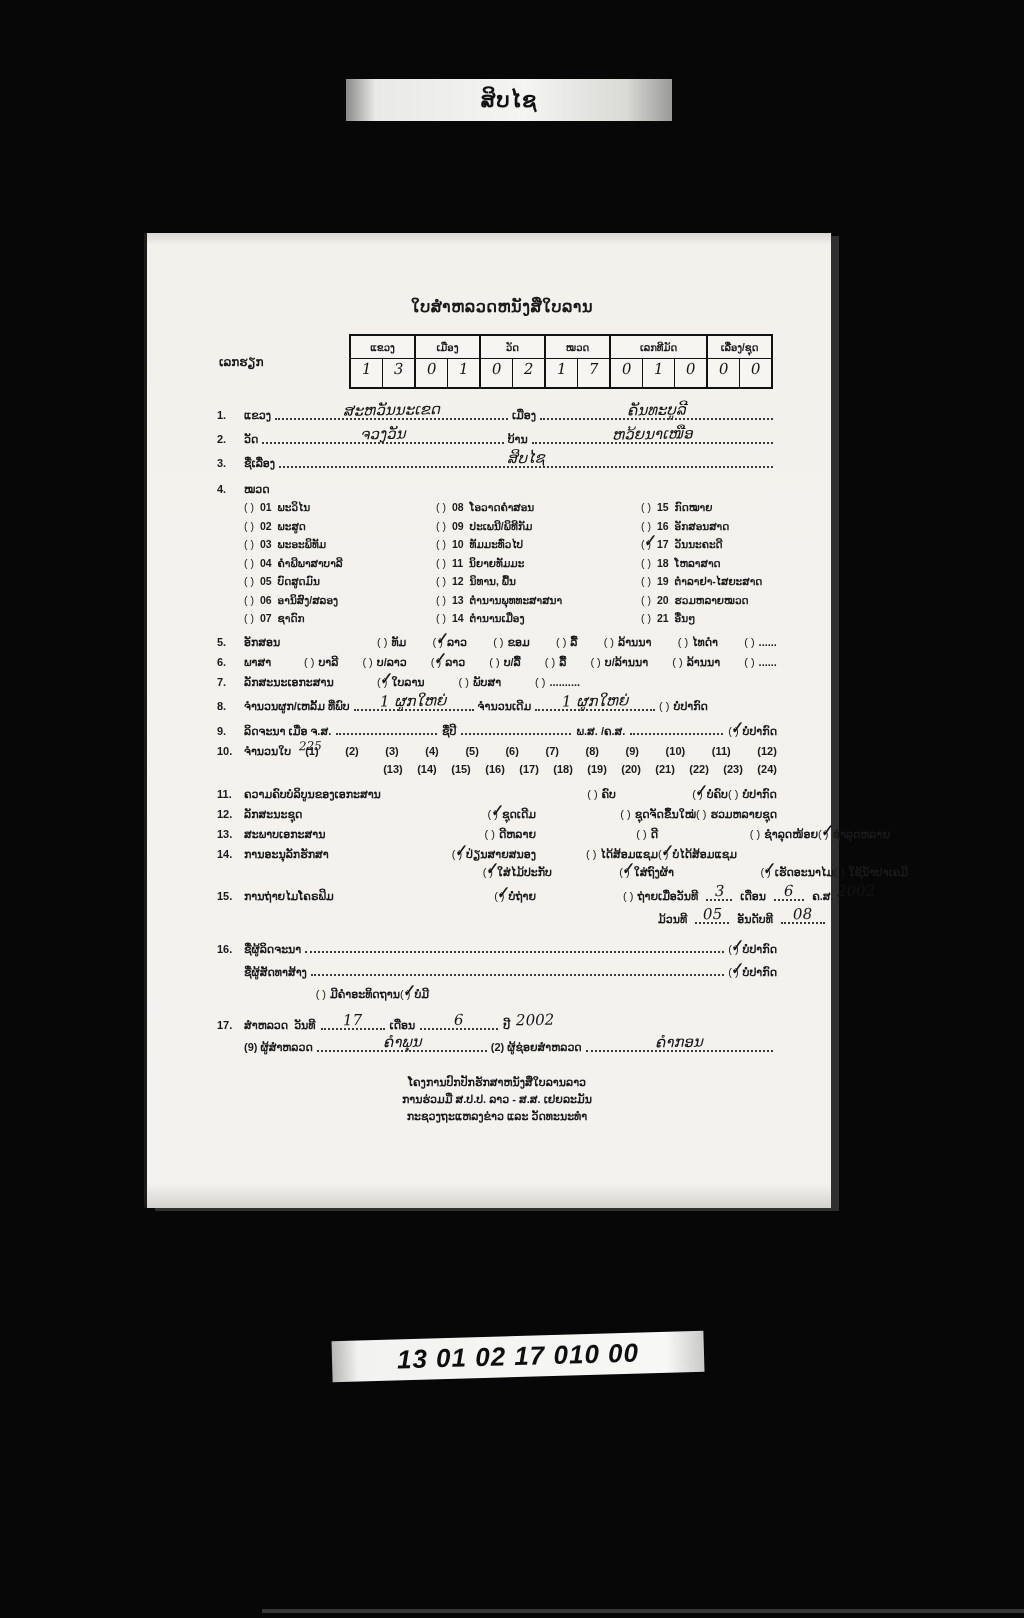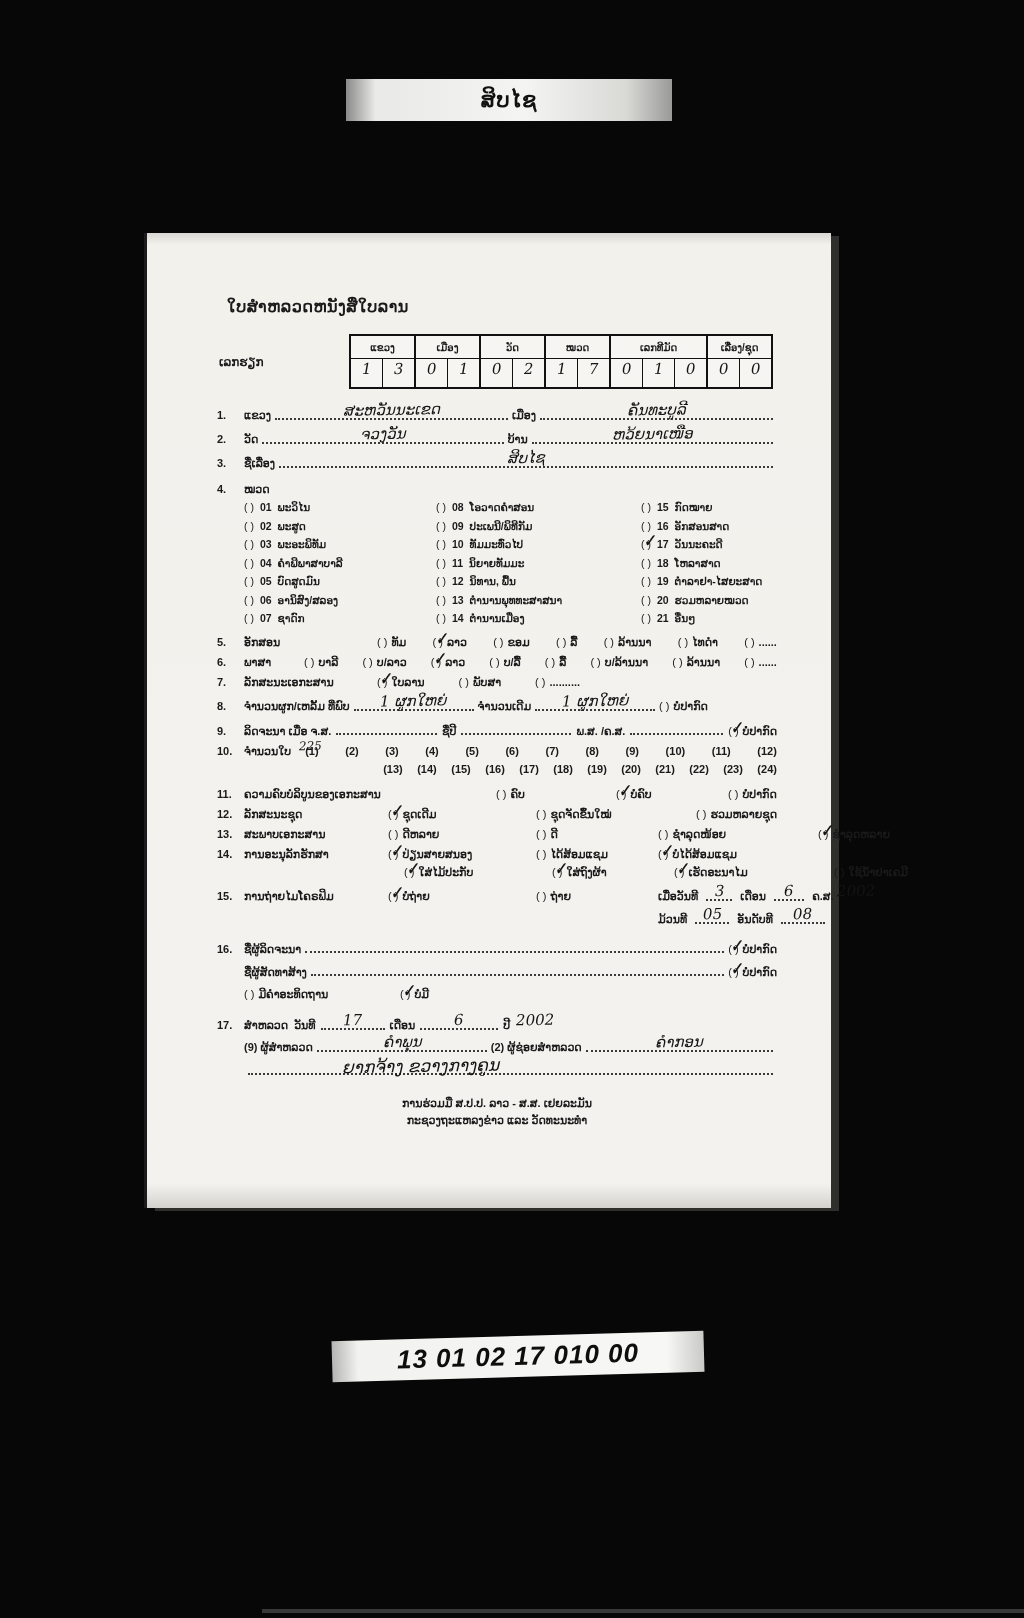--- a/index.html
+++ b/index.html
@@ -12,21 +12,21 @@
     background:linear-gradient(90deg,#8a8a8a 0%,#e9e9e7 9%,#f4f4f2 55%,#d9d9d6 86%,#9a9a98 100%);
     display:flex;align-items:center;justify-content:center;}
   .strip-top-text{font-size:21px;font-weight:bold;color:#111;letter-spacing:1px;}
 
   
   .page{position:absolute;left:147px;top:233px;width:684px;height:975px;
     background:linear-gradient(180deg,#d8d7d3 0%,#f2f1ec 1.2%,#f3f2ee 97.5%,#d3d2ce 100%);
     box-shadow:8px 3px 0 rgba(150,150,148,0.28), -3px 0 0 rgba(90,90,90,0.25);
     box-sizing:border-box;padding:64px 54px 0 70px;font-size:11px;font-weight:bold;color:#1a1a1a;}
 
-  .title{font-size:16px;font-weight:bold;text-align:left;margin:0 0 0 10px;letter-spacing:.5px;}
+  .title{font-size:16px;font-weight:bold;text-align:center;margin:0 0 0 10px;letter-spacing:.5px;}
 
   
   .callnum{display:flex;align-items:center;margin-top:18px;margin-left:2px;}
   .callnum-label{width:130px;font-size:12px;font-weight:bold;}
   .cn-grid{display:flex;border:2.5px solid #111;background:#f6f5f1;}
   .cn-col{border-right:2px solid #111;}
   .cn-col:last-child{border-right:none;}
   .cn-head{border-bottom:1.5px solid #111;text-align:center;font-size:10px;font-weight:bold;
     padding:6px 2px 5px;white-space:nowrap;}
   .cn-cells{display:flex;}
@@ -39,21 +39,21 @@
   .frow{display:flex;align-items:baseline;margin-top:7px;}
   .no{width:27px;flex:none;font-weight:bold;}
   .rlabel{font-weight:bold;white-space:nowrap;}
   .dots{flex:1;border-bottom:2px dotted #3a3a3a;margin:0 4px;text-align:center;position:relative;height:13px;}
   .dotsm{display:inline-block;border-bottom:2px dotted #3a3a3a;margin:0 5px;height:13px;
     text-align:center;position:relative;vertical-align:baseline;}
   .hw{font-family:"DejaVu Serif",serif;font-style:italic;font-weight:normal;font-size:15px;
     color:#141414;position:relative;top:-4px;white-space:nowrap;display:inline-block;transform:rotate(-1deg);}
 
   
-  .opt{white-space:nowrap;font-weight:bold;}
+  .opt{white-space:nowrap;font-weight:bold;text-align:right;}
   .cb{position:relative;display:inline-block;margin-right:4px;font-weight:normal;}
   .tick{display:none;position:absolute;left:2px;top:-6px;font-size:15px;font-weight:bold;
     font-style:italic;transform:rotate(-10deg);color:#141414;}
   .checked > .cb .tick{display:inline-block;}
 
   
   .sec4-body{flex:1;}
   .cat-grid{display:flex;margin-top:5px;}
   .cat-col{display:flex;flex-direction:column;gap:6.5px;}
   .cat-col1{width:192px;}
@@ -498,25 +498,23 @@
       <span class="rlabel">ປີ</span>
       <span class="hw" style="margin-left:6px;">2002</span>
     </div>
     <div class="frow indent" style="margin-top:4px;">
       <span class="rlabel">(9) ຜູ້ສຳຫລວດ</span>
       <span class="dots" style="max-width:170px;"><span class="hw">ຄຳພຸນ</span></span>
       <span class="rlabel">(2) ຜູ້ຊ່ອຍສຳຫລວດ</span>
       <span class="dots"><span class="hw">ຄຳກອນ</span></span>
     </div>
 
-    <div class="frow indent" style="margin-top:6px;">
-      <span class="dots"><span class="hw" style="font-size:17px;left:-90px;">ຍາກຈ້າງ ຂວາງກາງຄູນ</span></span>
-    </div>
 
     <div class="footer">
+      <div>ໂຄງການປົກປັກຮັກສາຫນັງສືໃບລານລາວ</div>
       <div>ການຮ່ວມມື ສ.ປ.ປ. ລາວ - ສ.ສ. ເຢຍລະມັນ</div>
       <div>ກະຊວງຖະແຫລງຂ່າວ ແລະ ວັດທະນະທຳ</div>
     </div>
 
   </div>
 
   <div class="strip-bottom">
     <span class="strip-bottom-text">13 01 02 17 010 00</span>
   </div>
 

